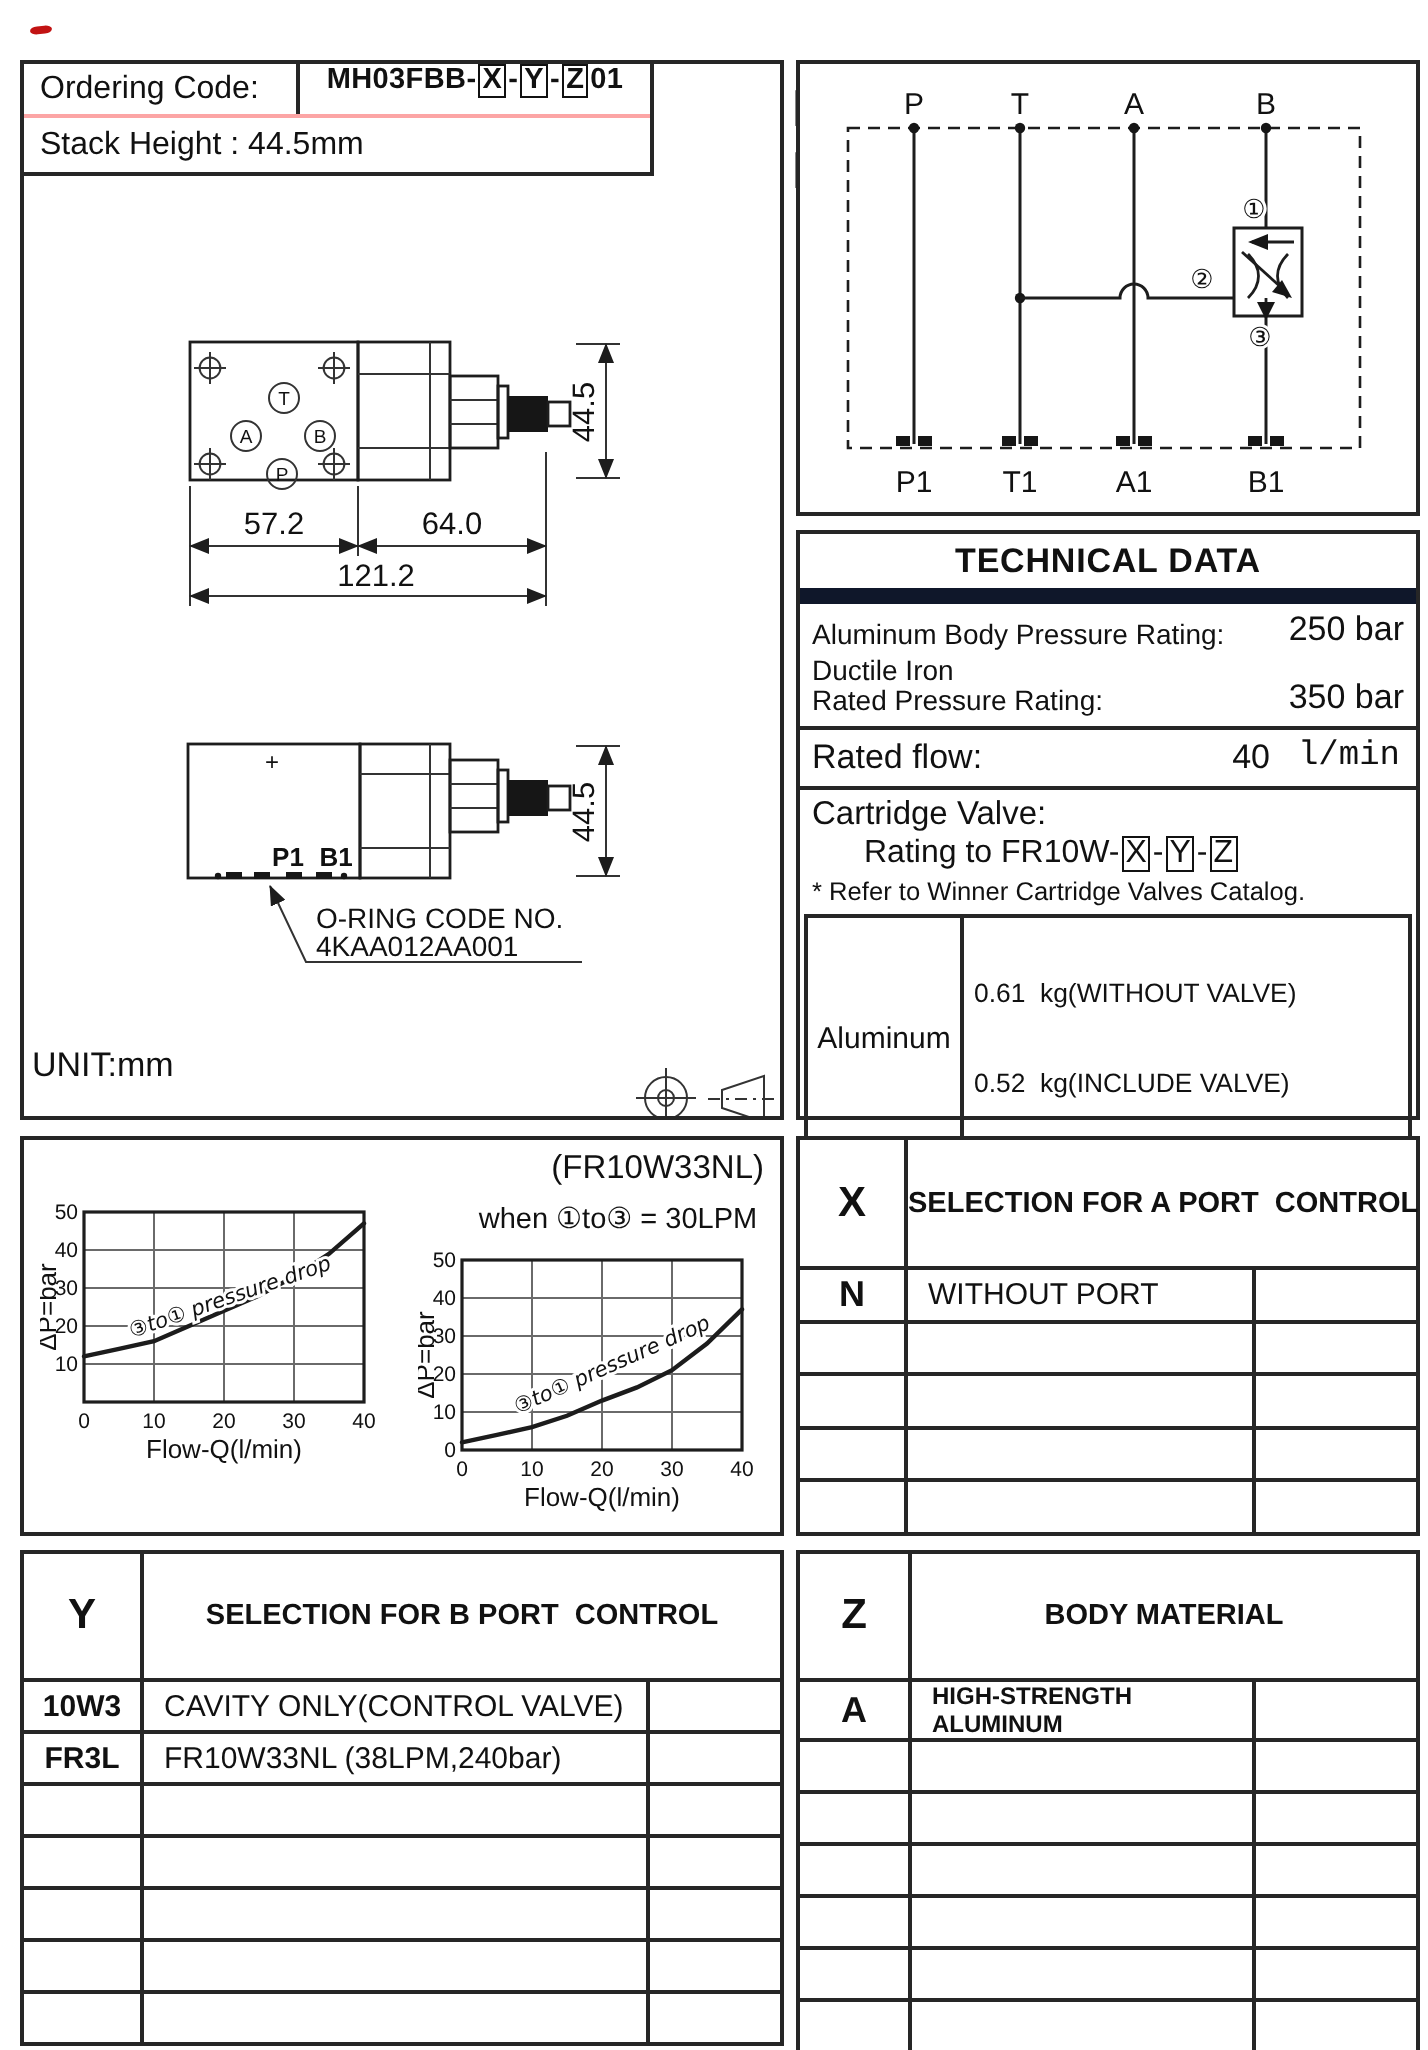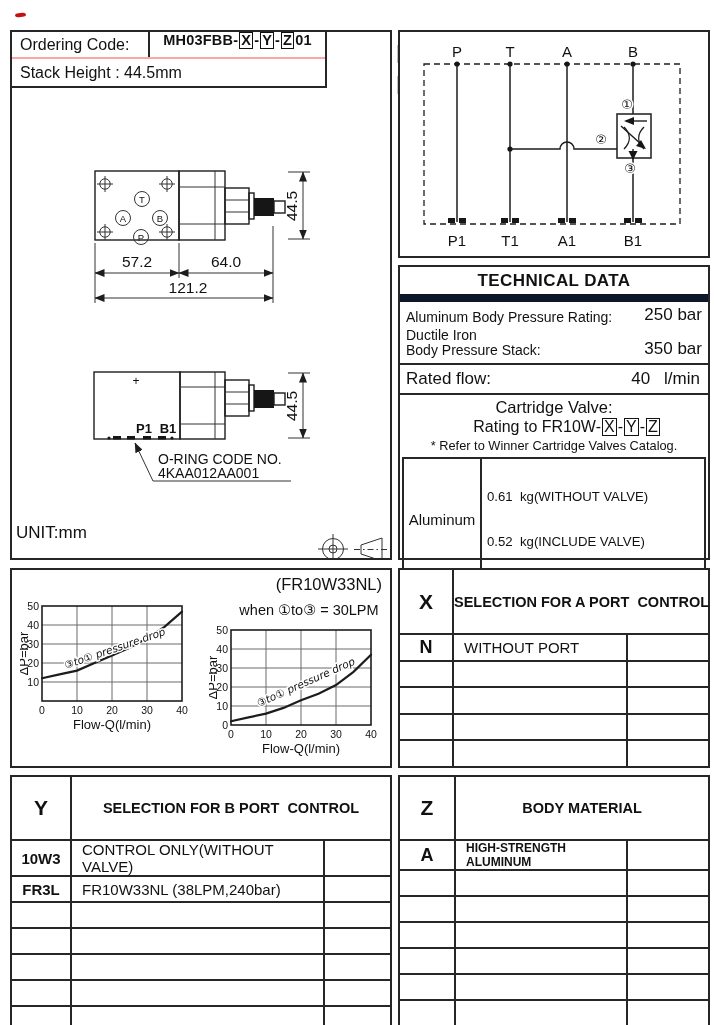--- a/index.html
+++ b/index.html
@@ -47,22 +47,22 @@
   .td-header{height:27px;border-bottom:8px solid #0f172a;display:flex;align-items:center;
              justify-content:center;font-weight:bold;font-size:17px;letter-spacing:.4px;flex:none;}
   .td-line{display:flex;align-items:flex-end;padding:3px 6px 0 6px;}
   .td-line .lab{font-size:14px;}
   .td-line .val{margin-left:auto;font-size:17px;}
   .td-sep{border-bottom:2px solid #262626;}
   .two-line .lab div{line-height:1.1;}
   .ratedrow{padding:4px 6px;display:flex;align-items:center;border-bottom:2px solid #262626;}
   .ratedrow .lab{font-size:17px;}
   .ratedrow .v{margin-left:auto;font-size:17px;}
-  .ratedrow .u{font-size:17px;margin-left:14px;padding-right:2px;}
-  .cart{padding:3px 6px 2px 6px;text-align:center;}
+  .ratedrow .u{font-size:17px;margin-left:14px;padding-right:2px;font-family:Liberation Mono, monospace;}
+  .cart{padding:3px 6px 2px 6px;}
   .cart .l1{font-size:16.5px;}
   .cart .l2{font-size:16px;padding-left:26px;margin-top:1px;}
   .cart .l2 .boxed{font-weight:normal;}
   .cart .note{font-size:12.8px;margin-top:2px;}
   .wtable{margin:2px 2px 0 2px;border:2px solid #262626;border-collapse:collapse;width:calc(100% - 4px);}
   .wtable td{border:2px solid #262626;}
   .wtable .mat{width:74px;font-size:15px;text-align:center;}
   .wtable .wval{font-size:13.2px;line-height:1.12;padding:2px 0 2px 5px;white-space:pre;}
   .wtable .empty{height:34px;}
   .td-foot{padding:4px 6px;font-size:14px;line-height:1.15;}
@@ -298,21 +298,21 @@
   <div class="panel panelTD">
     <div class="td-header">TECHNICAL DATA</div>
 
     <div class="td-line">
       <span class="lab">Aluminum Body Pressure Rating:</span>
       <span class="val">250 bar</span>
     </div>
     <div class="td-line two-line td-sep" style="padding-bottom:4px">
       <span class="lab">
         <div>Ductile Iron</div>
-        <div>Body Pressure Stack:</div>
+        <div>Rated Pressure Rating:</div>
       </span>
       <span class="val">350 bar</span>
     </div>
 
     <div class="ratedrow">
       <span class="lab">Rated flow:</span>
       <span class="v">40</span>
       <span class="u">l/min</span>
     </div>
 
@@ -450,21 +450,21 @@
           <col>
           <col style="width:67px">
         </colgroup>
       <tbody>
           <tr class="hdr">
         <td class="codecell">Y</td>
         <td class="titlecell" colspan="2">SELECTION FOR B PORT  CONTROL</td>
       </tr>
       <tr class="r">
         <td class="codecell">10W3</td>
-        <td class="desccell">CONTROL ONLY(WITHOUT VALVE)</td>
+        <td class="desccell">CAVITY ONLY(CONTROL VALVE)</td>
         <td></td>
       </tr>
       <tr class="r">
         <td class="codecell">FR3L</td>
         <td class="desccell">FR10W33NL (38LPM,240bar)</td>
         <td></td>
       </tr>
       <tr class="r">
             <td></td>
             <td></td>

